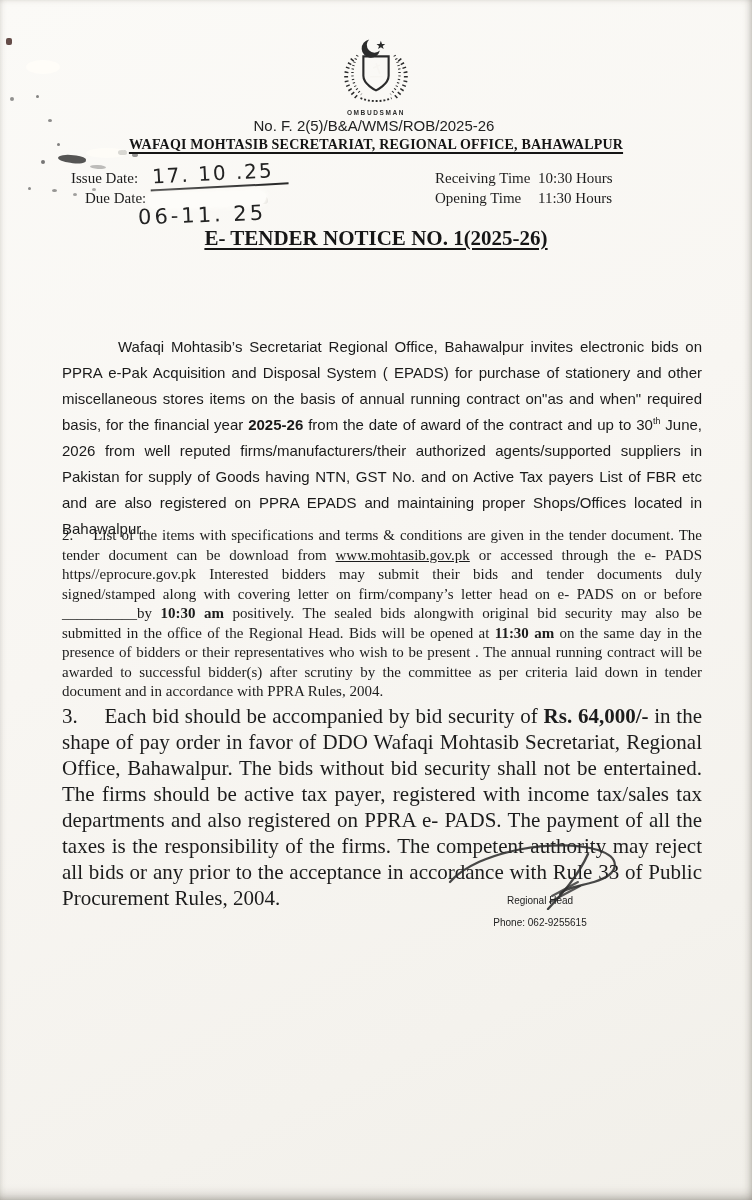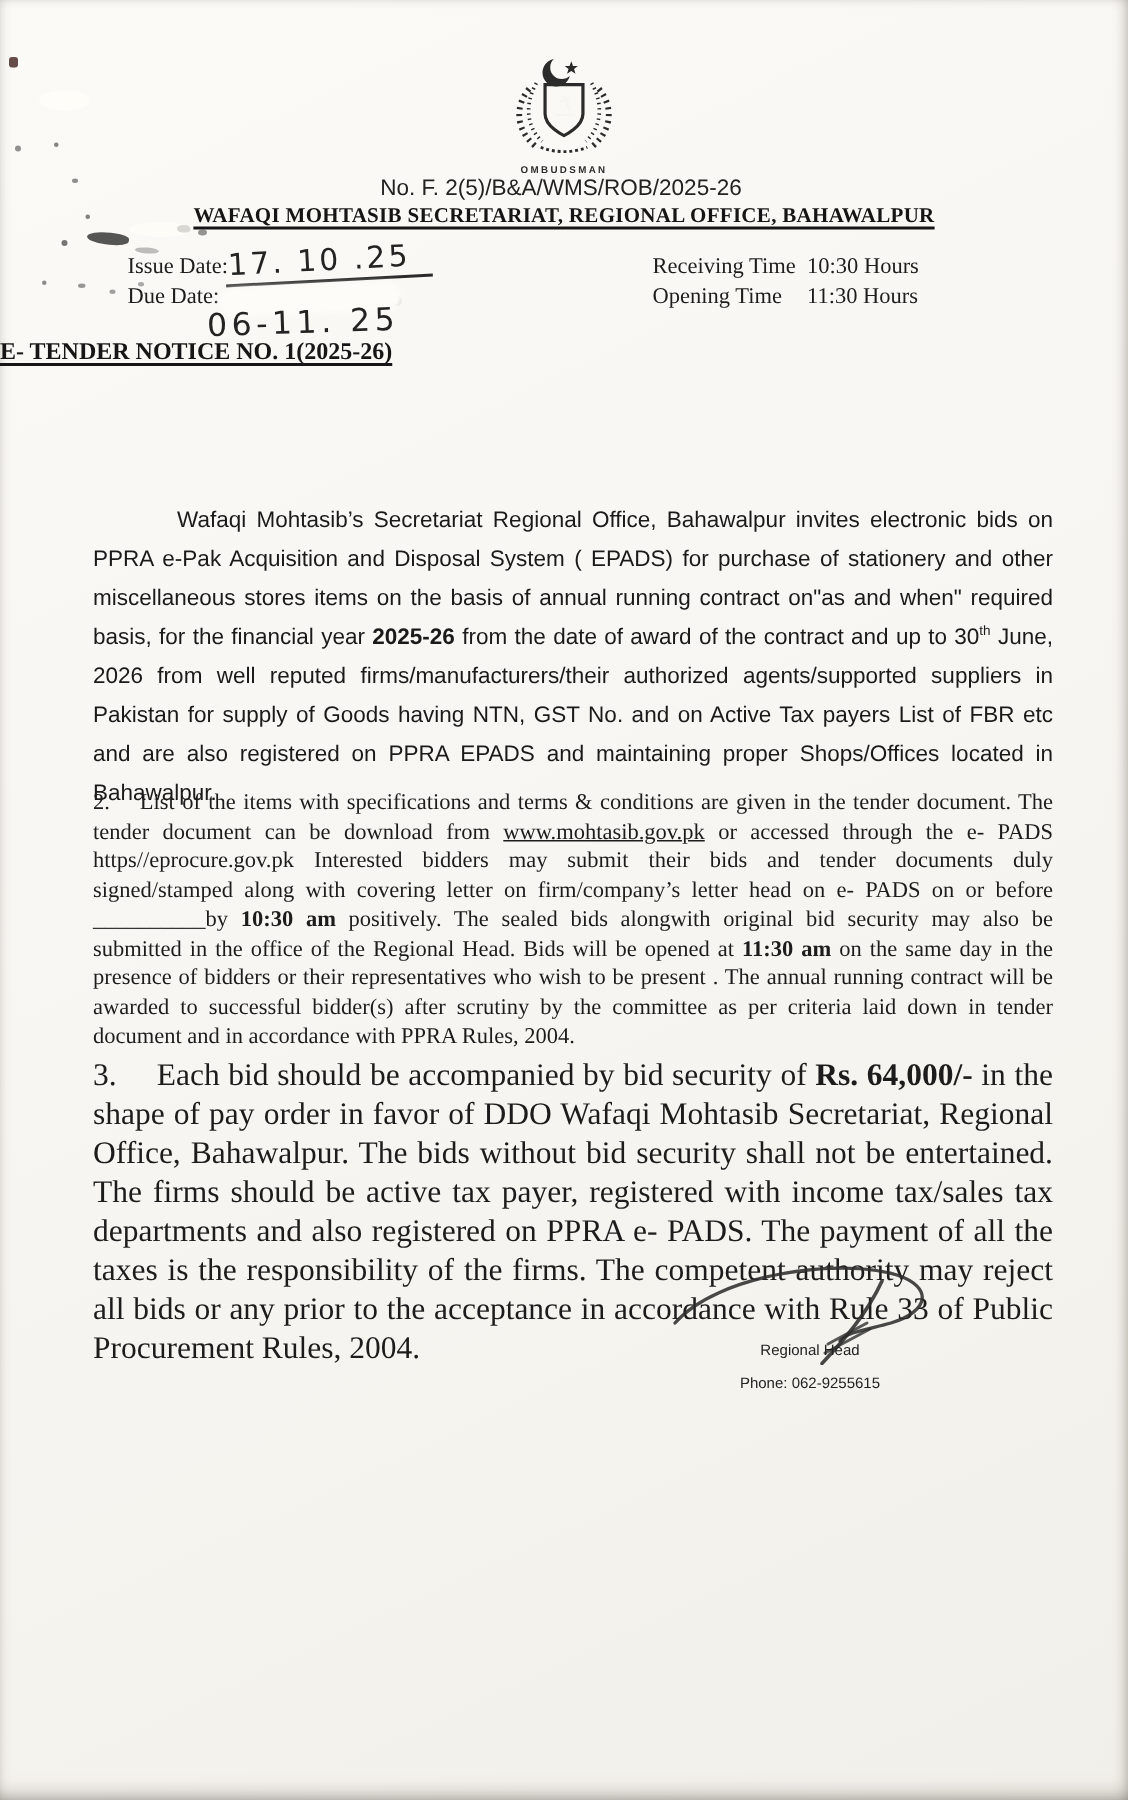--- a/index.html
+++ b/index.html
@@ -49,22 +49,22 @@
     position:absolute;top:192px;left:148px;width:118px;height:15px;
     background:#fdfcf9;border-radius:8px;transform:rotate(-2deg);
     box-shadow:0 0 4px 2px rgba(253,252,249,.95), 6px 3px 0 -4px rgba(200,196,188,.5);
   }
   .hand-due{
     position:absolute;top:203px;left:138px;font-size:21px;
     transform:rotate(-2deg);letter-spacing:3px;
   }
   
   .notice-title{
-    position:absolute;top:226px;left:0;right:0;text-align:left;
-    font-size:16px;font-weight:700;color:#161616;
+    position:absolute;top:226px;left:0;right:0;text-align:center;
+    font-size:21px;font-weight:700;color:#161616;
   }
   .notice-title span, .subject-line span{
     text-decoration:underline;text-decoration-thickness:1.5px;text-underline-offset:3px;
   }
   .subject{position:absolute;top:256px;left:0;right:0;text-align:center;}
   .subject-line{font-size:15.5px;font-weight:700;color:#161616;line-height:29px;}
   
   .para{position:absolute;left:62px;width:640px;text-align:justify;color:#1c1c1c;}
   .para-1{
     top:334px;font-family:"Liberation Sans", sans-serif;
@@ -127,21 +127,21 @@
       <path d="M40,42 h13 M46,28 l4,11 M43,33 l7,-3" stroke="#f7f5f1" stroke-width="1.6" fill="none"></path>
 
       <path class="crest-stroke" d="M30,64 C40,68 52,68 62,64" stroke-width="2" stroke-dasharray="2 2"></path>
     </svg>
     <div class="logo-caption">OMBUDSMAN</div>
   </div>
 
   <div class="ref-no">No. F. 2(5)/B&amp;A/WMS/ROB/2025-26</div>
   <div class="org-header">WAFAQI MOHTASIB SECRETARIAT, REGIONAL OFFICE, BAHAWALPUR</div>
 
-  <div class="meta-label" style="top:170px;left:85px;">Issue Date:</div>
+  <div class="meta-label" style="top:170px;left:71px;">Issue Date:</div>
   <div class="meta-label" style="top:190px;left:85px;">Due Date:</div>
   <div class="hand hand-issue">17. 10 .25</div>
   <div class="whiteout"></div>
   <div class="hand hand-due">06-11. 25</div>
 
   <div class="meta-label" style="top:170px;left:435px;">Receiving Time</div>
   <div class="meta-value" style="top:170px;left:538px;">10:30 Hours</div>
   <div class="meta-label" style="top:190px;left:435px;">Opening Time</div>
   <div class="meta-value" style="top:190px;left:538px;">11:30 Hours</div>
 

